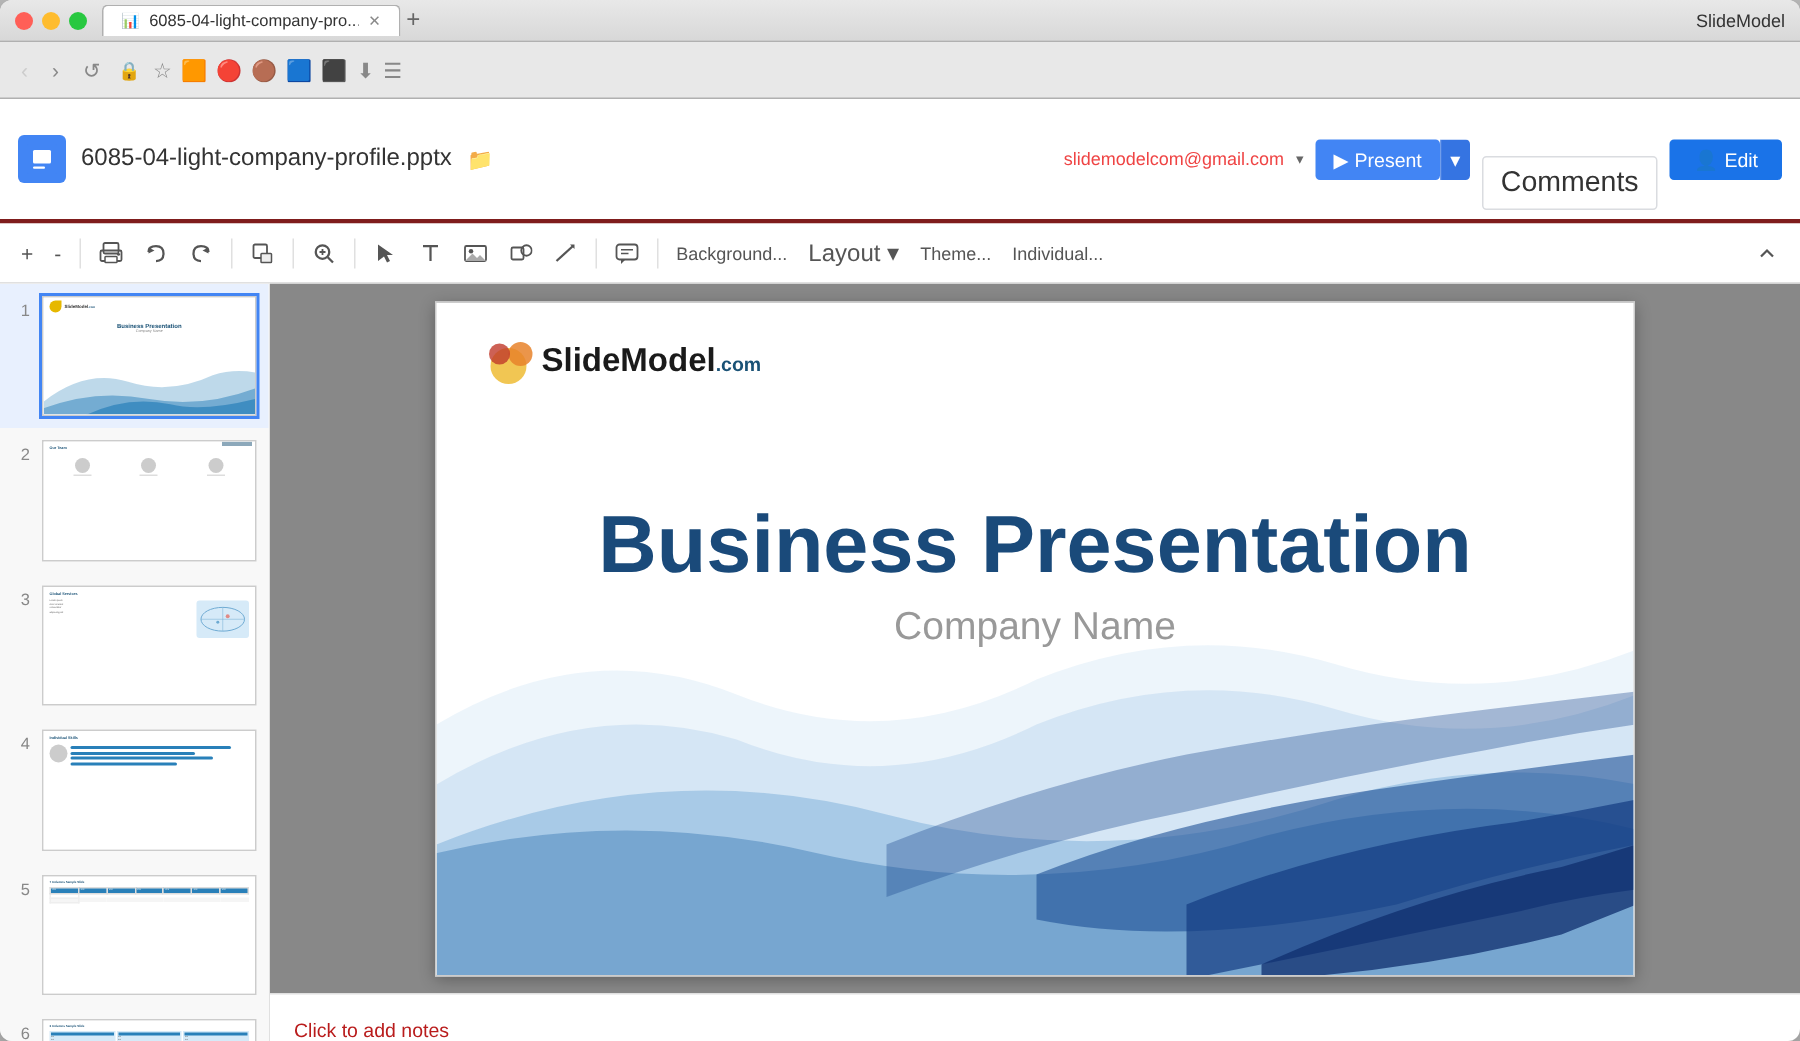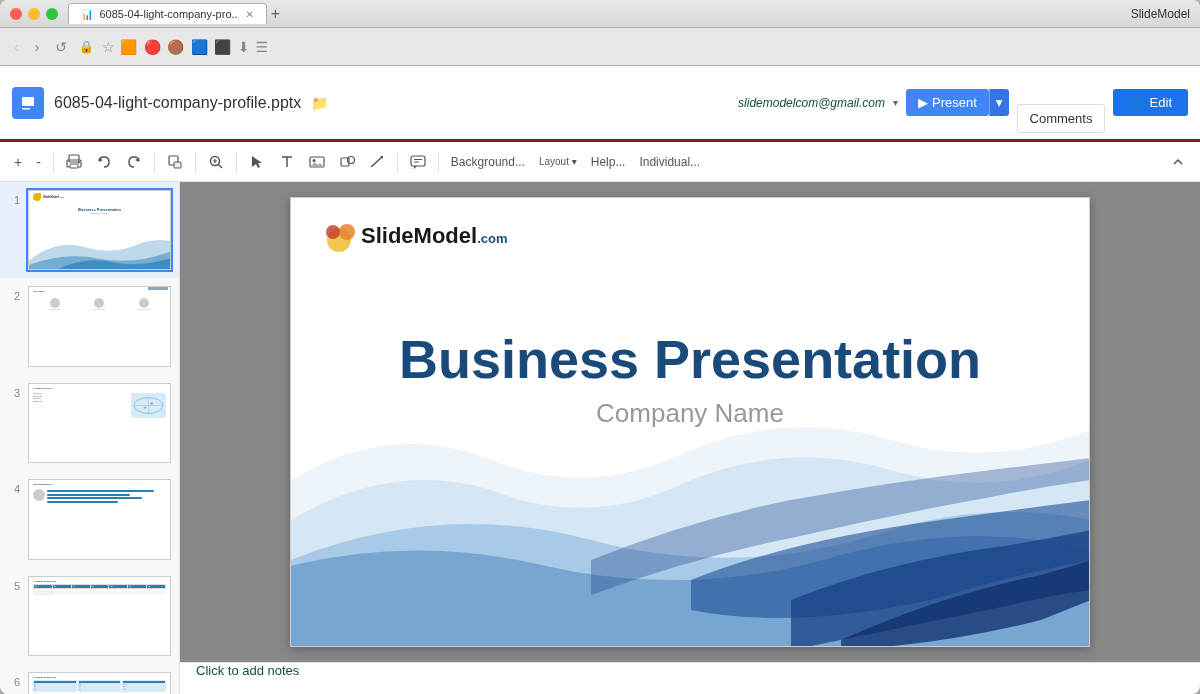--- a/index.html
+++ b/index.html
@@ -29,25 +29,25 @@
     .addr-icons { display: flex; gap: 6px; align-items: center; }
     .addr-icon { font-size: 14px; color: #888; cursor: pointer; }
 
     
     .app-header { background: white; border-bottom: 3px solid #7f1d1d; flex-shrink: 0; }
     .app-title-bar { display: flex; align-items: center; padding: 6px 12px; gap: 10px; }
     .app-logo { width: 32px; height: 32px; background: #4285f4; border-radius: 4px; display: flex; align-items: center; justify-content: center; }
     .file-name { font-size: 16px; color: #333; font-weight: 400; }
     .file-icon { color: #888; font-size: 14px; cursor: pointer; }
     .header-right { margin-left: auto; display: flex; align-items: center; gap: 8px; }
-    .user-email { font-size: 12px; color: #14532d; font-style: italic; }
+    .user-email { font-size: 12px; color: #ef4444; }
     .present-btn { background: #4285f4; color: white; border: none; border-radius: 3px; padding: 6px 12px; font-size: 13px; cursor: pointer; display: flex; align-items: center; gap: 4px; }
     .present-dropdown { background: #3574e2; color: white; border: none; border-radius: 0 3px 3px 0; padding: 6px 6px; cursor: pointer; border-left: 1px solid rgba(255,255,255,0.3); }
     .present-group { display: flex; }
-    .comments-btn { background: none; border: 1px solid #dadce0; border-radius: 3px; padding: 6px 12px; font-size: 13px; cursor: pointer; color: #333; margin-top: 32px; }
+    .comments-btn { background: none; border: 1px solid #dadce0; border-radius: 3px; padding: 6px 12px; font-size: 19px; cursor: pointer; color: #333; margin-top: 32px; }
     .share-btn { background: #1a73e8; color: white; border: none; border-radius: 3px; padding: 6px 16px; font-size: 13px; cursor: pointer; display: flex; align-items: center; gap: 4px; }
 
     
     .menu-bar { display: flex; align-items: center; padding: 0 12px; height: 28px; gap: 2px; }
     .menu-item { padding: 2px 8px; font-size: 13px; color: #333; cursor: pointer; border-radius: 3px; }
     .last-edit { margin-left: 12px; font-size: 12px; color: #777; }
 
     
     .toolbar { background: white; border-bottom: 1px solid #e0e0e0; height: 40px; display: flex; align-items: center; padding: 0 8px; gap: 2px; flex-shrink: 0; }
     .tb-btn { background: none; border: none; padding: 4px 6px; border-radius: 3px; cursor: pointer; font-size: 14px; color: #555; display: flex; align-items: center; justify-content: center; }
@@ -70,21 +70,21 @@
     .slide-canvas-area { flex: 1; display: flex; align-items: center; justify-content: center; padding: 20px; overflow: hidden; }
     .slide-canvas { width: 800px; height: 450px; background: white; border: 1px solid #ccc; position: relative; overflow: hidden; box-shadow: 0 2px 10px rgba(0,0,0,0.3); }
 
     
     .slide-logo { position: absolute; top: 20px; left: 30px; display: flex; align-items: center; gap: 4px; }
     .slide-title { position: absolute; top: 120px; left: 0; right: 0; text-align: center; font-size: 48px; font-weight: 700; color: #1a5276; }
     .slide-subtitle { position: absolute; top: 185px; left: 0; right: 0; text-align: center; font-size: 24px; color: #888; }
     .slide-wave-bg { position: absolute; bottom: 0; left: 0; right: 0; height: 55%; overflow: hidden; }
 
     
-    .notes-bar { background: white; border-top: 1px solid #e0e0e0; height: 32px; display: flex; align-items: flex-start; padding: 0 16px; font-size: 13px; color: #14532d; cursor: text; flex-shrink: 0; }
+    .notes-bar { background: white; border-top: 1px solid #e0e0e0; height: 32px; display: flex; align-items: flex-end; padding: 0 16px; font-size: 13px; color: #b91c1c; cursor: text; flex-shrink: 0; }
 
     
     ::-webkit-scrollbar { width: 6px; }
     ::-webkit-scrollbar-track { background: #f0f0f0; }
     ::-webkit-scrollbar-thumb { background: #ccc; border-radius: 3px; }
 
     
     .thumb-content { width: 100%; height: 100%; position: relative; overflow: hidden; }
 
     .slide-thumb-active { outline: 2px solid #4285f4; }
@@ -237,22 +237,22 @@
     <button class="tb-btn">
       <svg width="16" height="16" viewBox="0 0 16 16">
           <rect x="1" y="2" width="14" height="10" rx="2" fill="none" stroke="#555" stroke-width="1.2"></rect>
           <line x1="4" y1="5.5" x2="12" y2="5.5" stroke="#555" stroke-width="1"></line>
           <line x1="4" y1="8" x2="9" y2="8" stroke="#555" stroke-width="1"></line>
           <polygon points="4,12 4,15 7,12" fill="#555"></polygon>
         </svg>
     </button>
     <div class="tb-sep"></div>
     <button class="tb-btn" style="font-size:12px;">Background...</button>
-    <button class="tb-btn tb-dropdown" style="font-size:10px;">Layout ▾</button>
-    <button class="tb-btn tb-dropdown" style="font-size:12px;">Help...</button>
+    <button class="tb-btn tb-dropdown" style="font-size:16px;">Layout ▾</button>
+    <button class="tb-btn tb-dropdown" style="font-size:12px;">Theme...</button>
     <button class="tb-btn" style="font-size:12px;">Individual...</button>
     <button class="tb-btn collapse-btn">
       <svg width="16" height="16" viewBox="0 0 16 16">
           <polyline points="4,10 8,6 12,10" stroke="#555" stroke-width="1.5" fill="none"></polyline>
         </svg>
     </button>
   </div>
 
   <div class="main-content">
 

